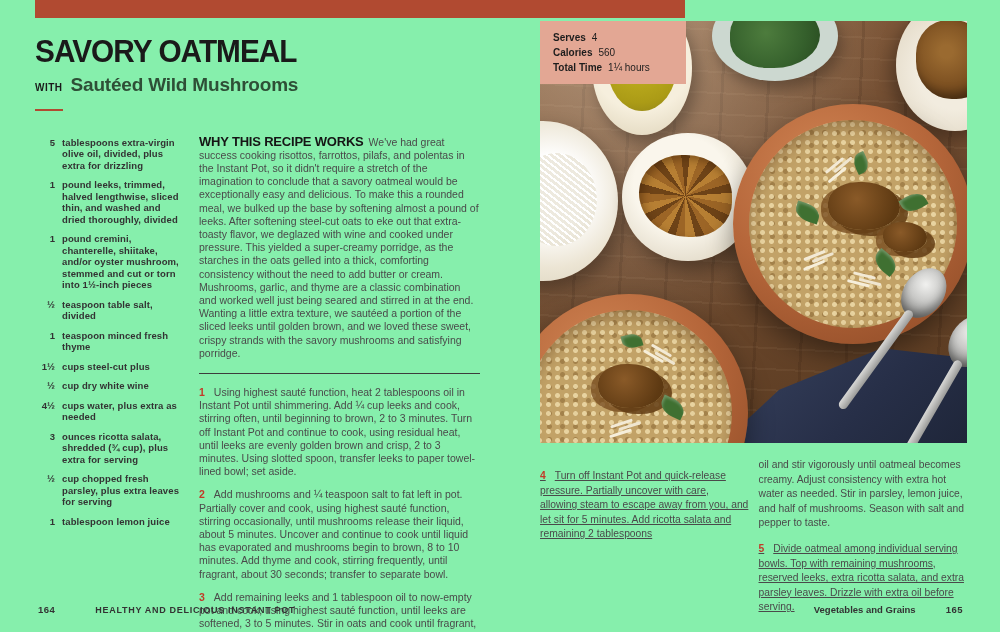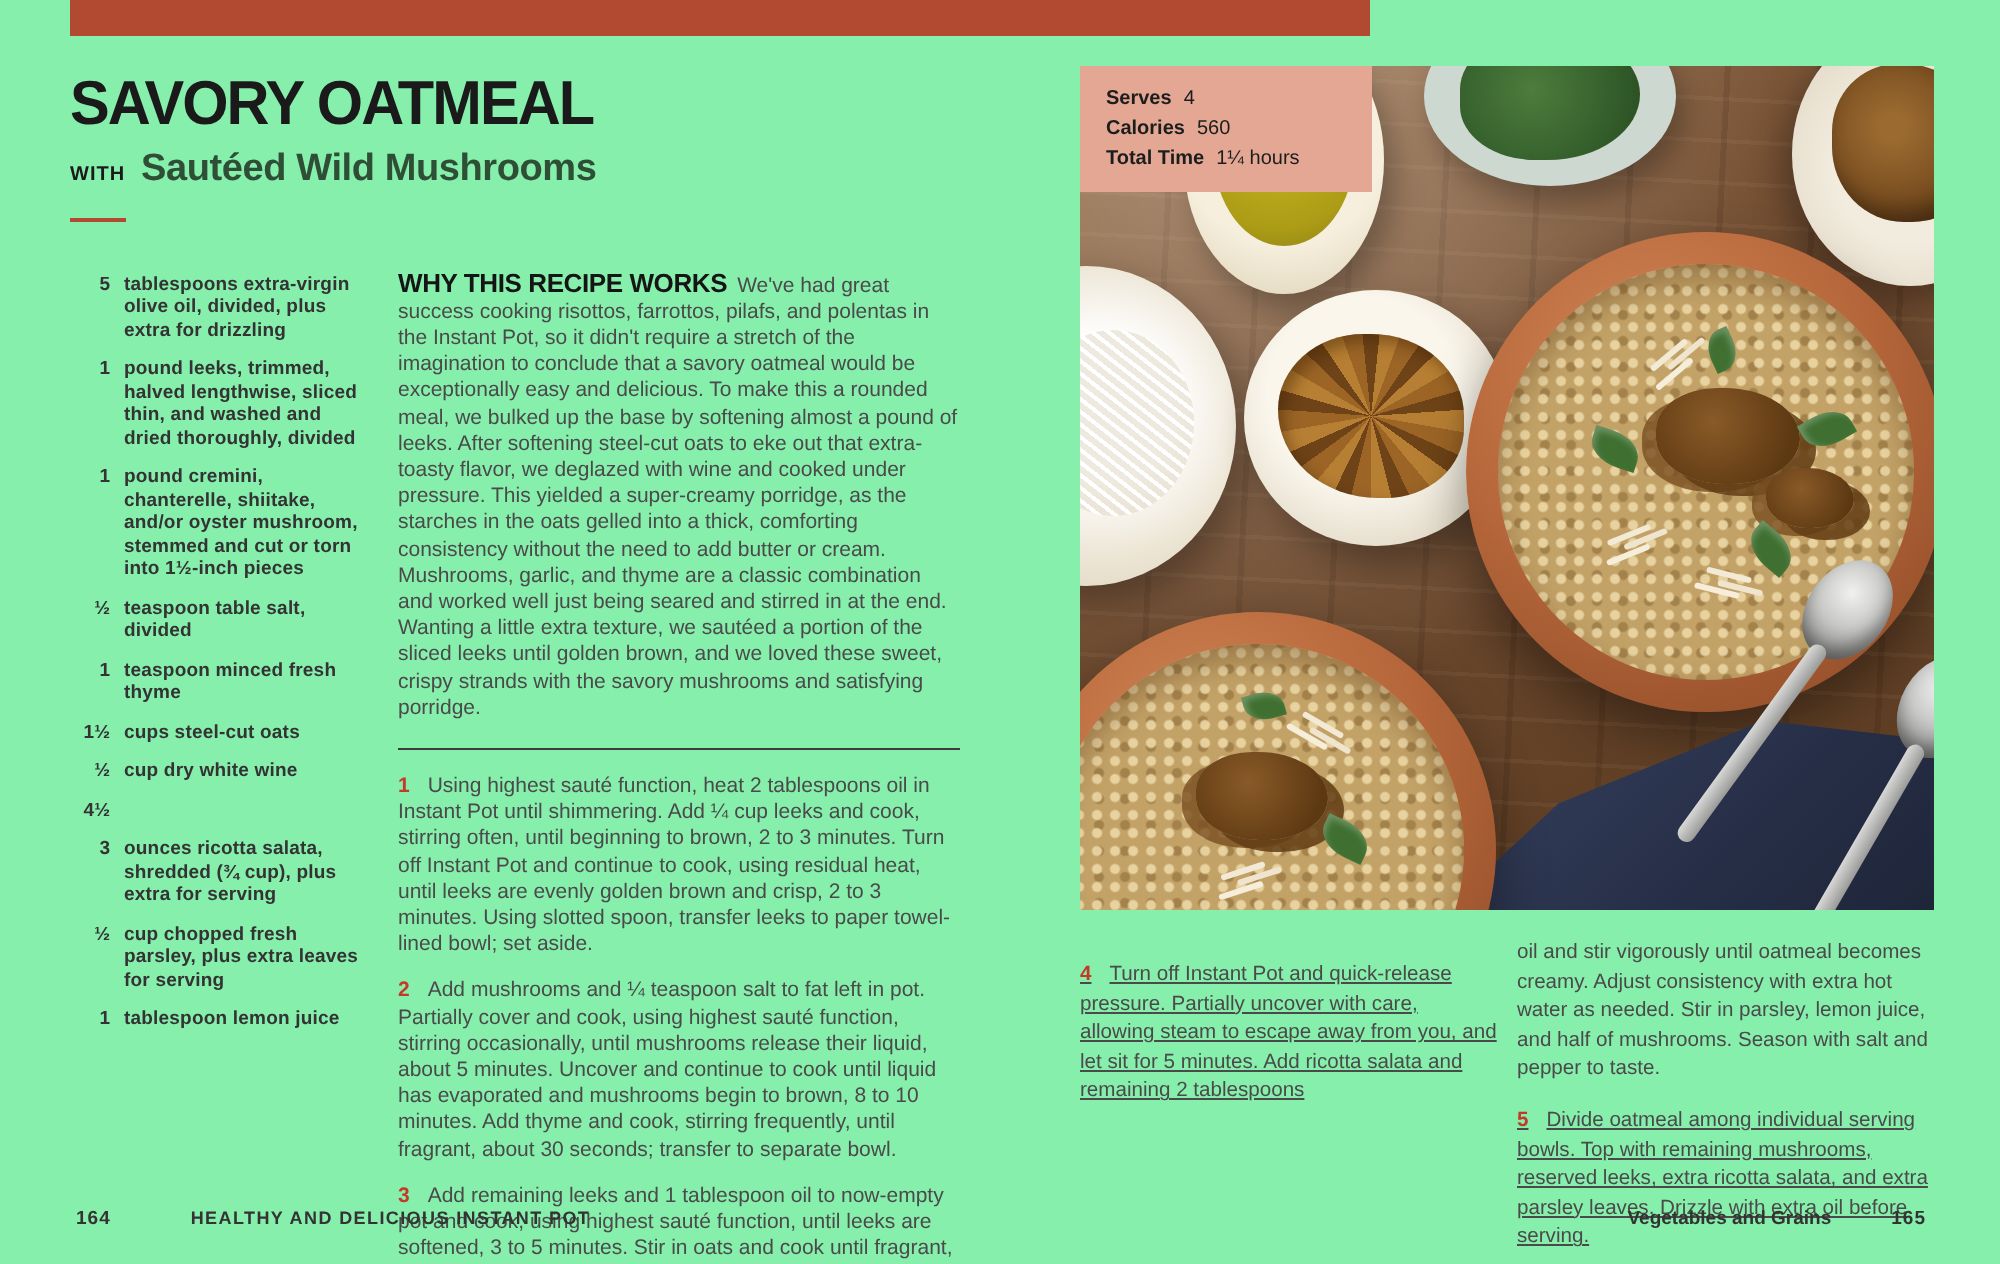--- a/index.html
+++ b/index.html
@@ -27,21 +27,21 @@
   .ing-qty { width:27px; flex:none; text-align:right; font-size:9.5px; font-weight:bold; line-height:11.5px; padding-right:7px; }
   .ing-text { flex:1; font-size:9.5px; font-weight:bold; line-height:11.5px; letter-spacing:.1px; }
 
   .method { width:281px; margin-left:14px; font-size:10.5px; line-height:13.2px; color:#4a4a4a; }
   .why-heading { font-size:13px; font-weight:bold; color:#151515; letter-spacing:-.2px; margin-right:5px; }
   .rule { border:none; border-top:1.5px solid #3c3c3c; margin:13px 0 12px 0; }
   .step { margin-bottom:10px; }
   .step-num { color:#c23a28; font-weight:bold; margin-right:9px; }
 
   
-  .right-page { position:absolute; left:540px; top:33px; width:427px; }
+  .right-page { position:absolute; left:540px; top:21px; width:427px; }
 
   .photo { position:relative; width:427px; height:422px; overflow:hidden;
            background:linear-gradient(160deg,#8a6140 0%,#6f4b30 45%,#58391f 100%); }
   .photo .wood { position:absolute; inset:0;
     background:repeating-linear-gradient(93deg, rgba(40,20,8,.14) 0 3px, transparent 3px 46px),
                repeating-linear-gradient(183deg, rgba(255,220,180,.05) 0 2px, transparent 2px 21px); }
   .photo .light { position:absolute; inset:0;
     background:radial-gradient(ellipse at 18% -5%, rgba(255,244,226,.38), transparent 55%); }
   .ph { position:absolute; border-radius:50%; }
 
@@ -158,28 +158,29 @@
         <div class="ing-row">
             <span class="ing-qty">½</span>
             <span class="ing-text">teaspoon table salt, divided</span>
           </div>
         <div class="ing-row">
             <span class="ing-qty">1</span>
             <span class="ing-text">teaspoon minced fresh thyme</span>
           </div>
         <div class="ing-row">
             <span class="ing-qty">1½</span>
-            <span class="ing-text">cups steel-cut oats</span>
+            <span class="ing-text">cups steel-cut plus</span>
           </div>
         <div class="ing-row">
             <span class="ing-qty">½</span>
             <span class="ing-text">cup dry white wine</span>
           </div>
         <div class="ing-row">
             <span class="ing-qty">4½</span>
+            <span class="ing-text">cups water, plus extra as needed</span>
           </div>
         <div class="ing-row">
             <span class="ing-qty">3</span>
             <span class="ing-text">ounces ricotta salata, shredded (¾ cup), plus extra for serving</span>
           </div>
         <div class="ing-row">
             <span class="ing-qty">½</span>
             <span class="ing-text">cup chopped fresh parsley, plus extra leaves for serving</span>
           </div>
         <div class="ing-row">

